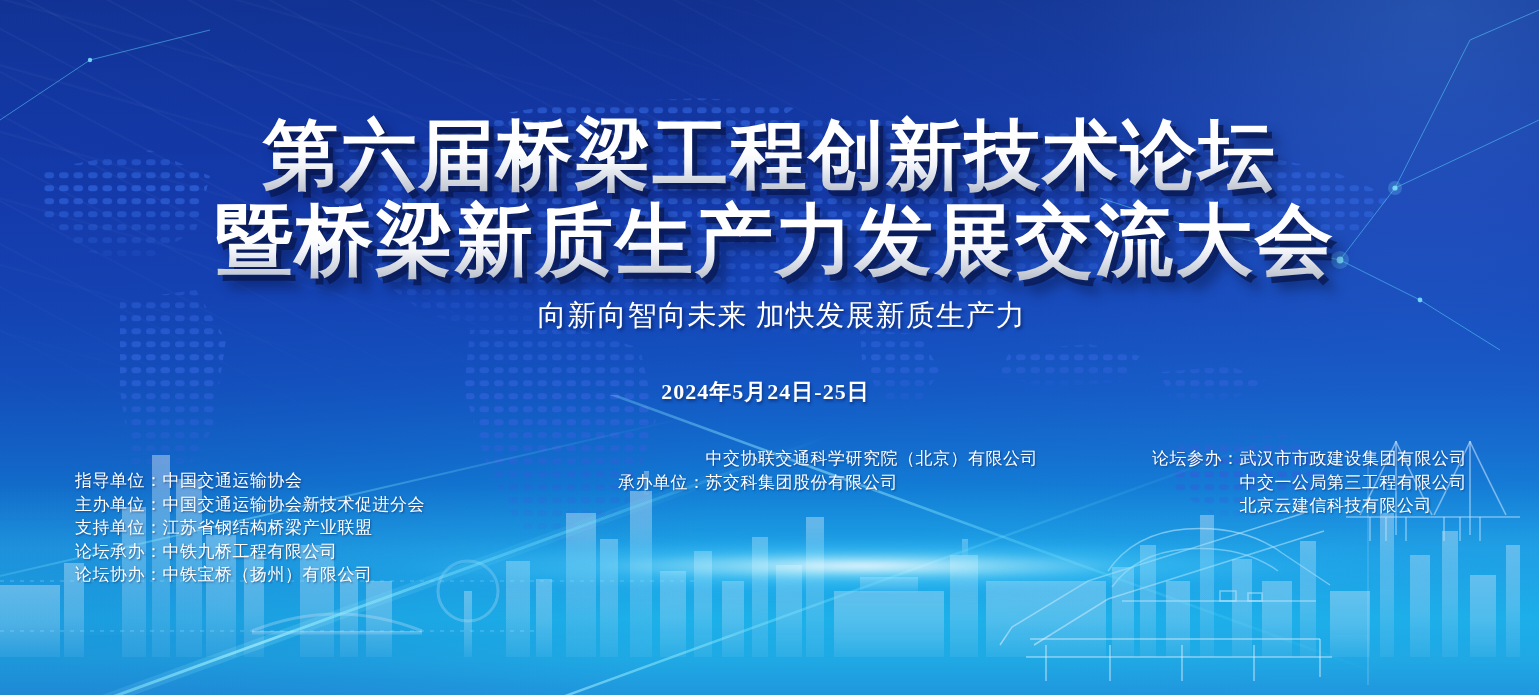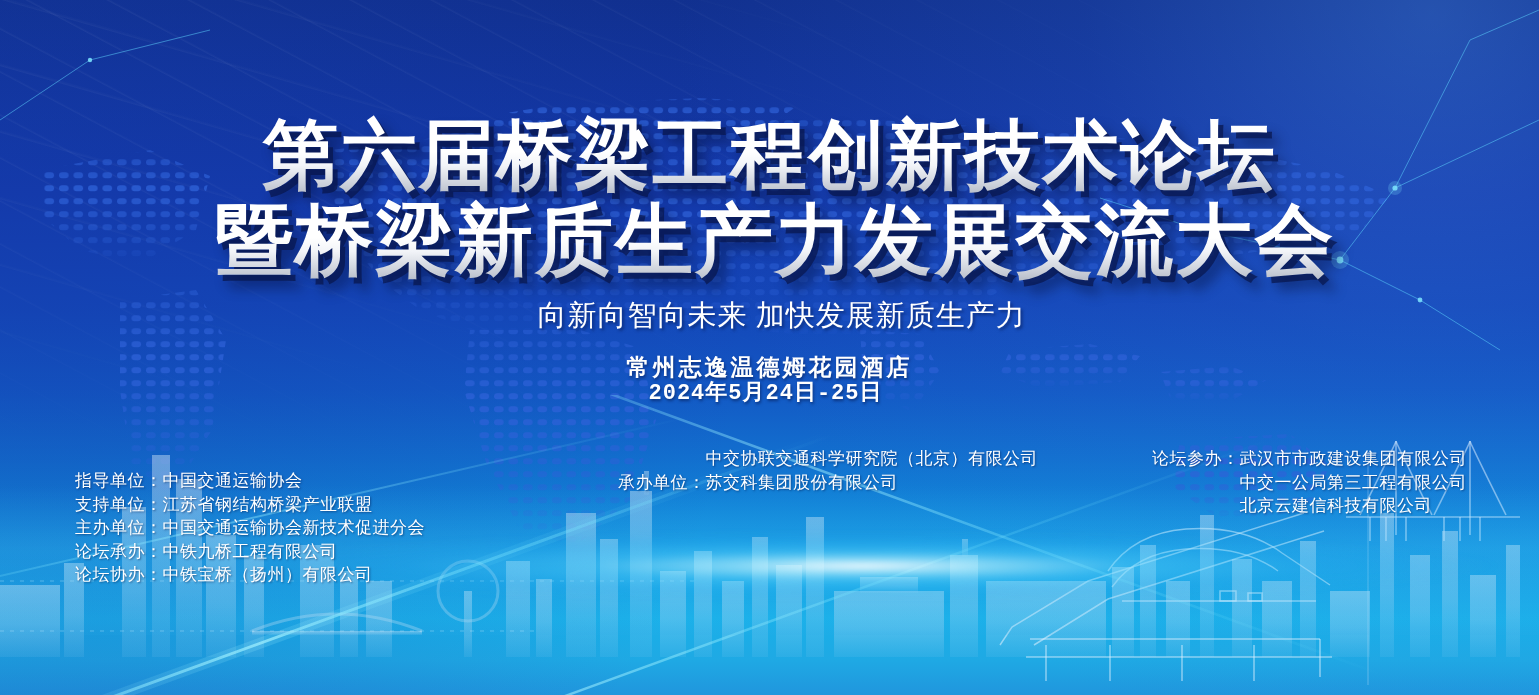--- a/index.html
+++ b/index.html
@@ -134,21 +134,21 @@
     font-weight: 700;
     font-size: 23px;
     letter-spacing: 3px;
     color: #ffffff;
     text-shadow: 1px 2px 3px rgba(6,20,70,0.55);
   }
   .dates {
     position: absolute;
     top: 377px; left: 0; right: 8px;
     text-align: center;
-    font-family: Liberation Mono, monospace;
+    font-family: Liberation Serif, serif;
     font-weight: 700;
     font-size: 22px;
     letter-spacing: 1px;
     color: #ffffff;
     text-shadow: 1px 2px 3px rgba(6,20,70,0.55);
   }
 
   .org-col {
     position: absolute;
     font-family: "Liberation Serif", "DejaVu Serif", serif;
@@ -368,37 +368,36 @@
   <div class="lightband"></div>
 
   <div class="content">
 
     <div class="title-block">
       <div class="title-line l1">第六届桥梁工程创新技术论坛</div>
       <div class="title-line l2">暨桥梁新质生产力发展交流大会</div>
     </div>
 
     <div class="subtitle">向新向智向未来 加快发展新质生产力</div>
-    <div class="venue">常州志逸温德姆花园酒店</div>
     <div class="dates">2024年5月24日-25日</div>
 
     <div class="org-col org-left">
       <div class="org-row">
         <span class="org-label">指导单位：</span>
         <span class="org-value">中国交通运输协会</span>
       </div>
       <div class="org-row">
+        <span class="org-label">主办单位：</span>
+        <span class="org-value">中国交通运输协会新技术促进分会</span>
+      </div>
+      <div class="org-row">
         <span class="org-label">支持单位：</span>
         <span class="org-value">江苏省钢结构桥梁产业联盟</span>
       </div>
       <div class="org-row">
-        <span class="org-label">主办单位：</span>
-        <span class="org-value">中国交通运输协会新技术促进分会</span>
-      </div>
-      <div class="org-row">
         <span class="org-label">论坛承办：</span>
         <span class="org-value">中铁九桥工程有限公司</span>
       </div>
       <div class="org-row">
         <span class="org-label">论坛协办：</span>
         <span class="org-value">中铁宝桥（扬州）有限公司</span>
       </div>
     </div>
 
     <div class="org-col org-mid">

